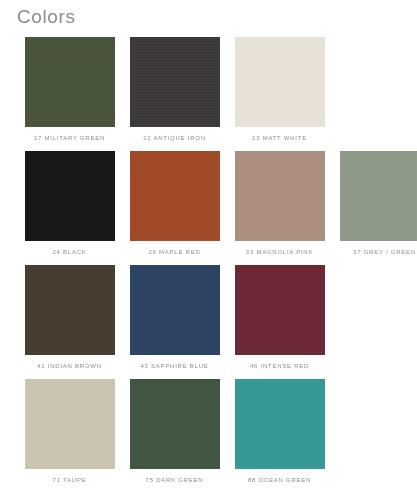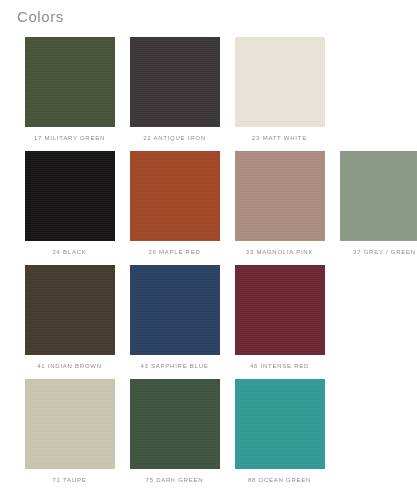--- a/index.html
+++ b/index.html
@@ -19,21 +19,21 @@
     width: 417px;
     height: 500px;
     background: #ffffff;
     box-sizing: border-box;
   }
 
   .page-title {
     position: absolute;
     left: 17px;
     top: 9px;
-    font-size: 15px;
+    font-size: 19px;
     font-weight: 400;
     color: #8c8c8c;
     letter-spacing: 0.6px;
     line-height: 16px;
     margin: 0;
   }
 
   .swatch-grid {
     position: absolute;
     left: 17px;

